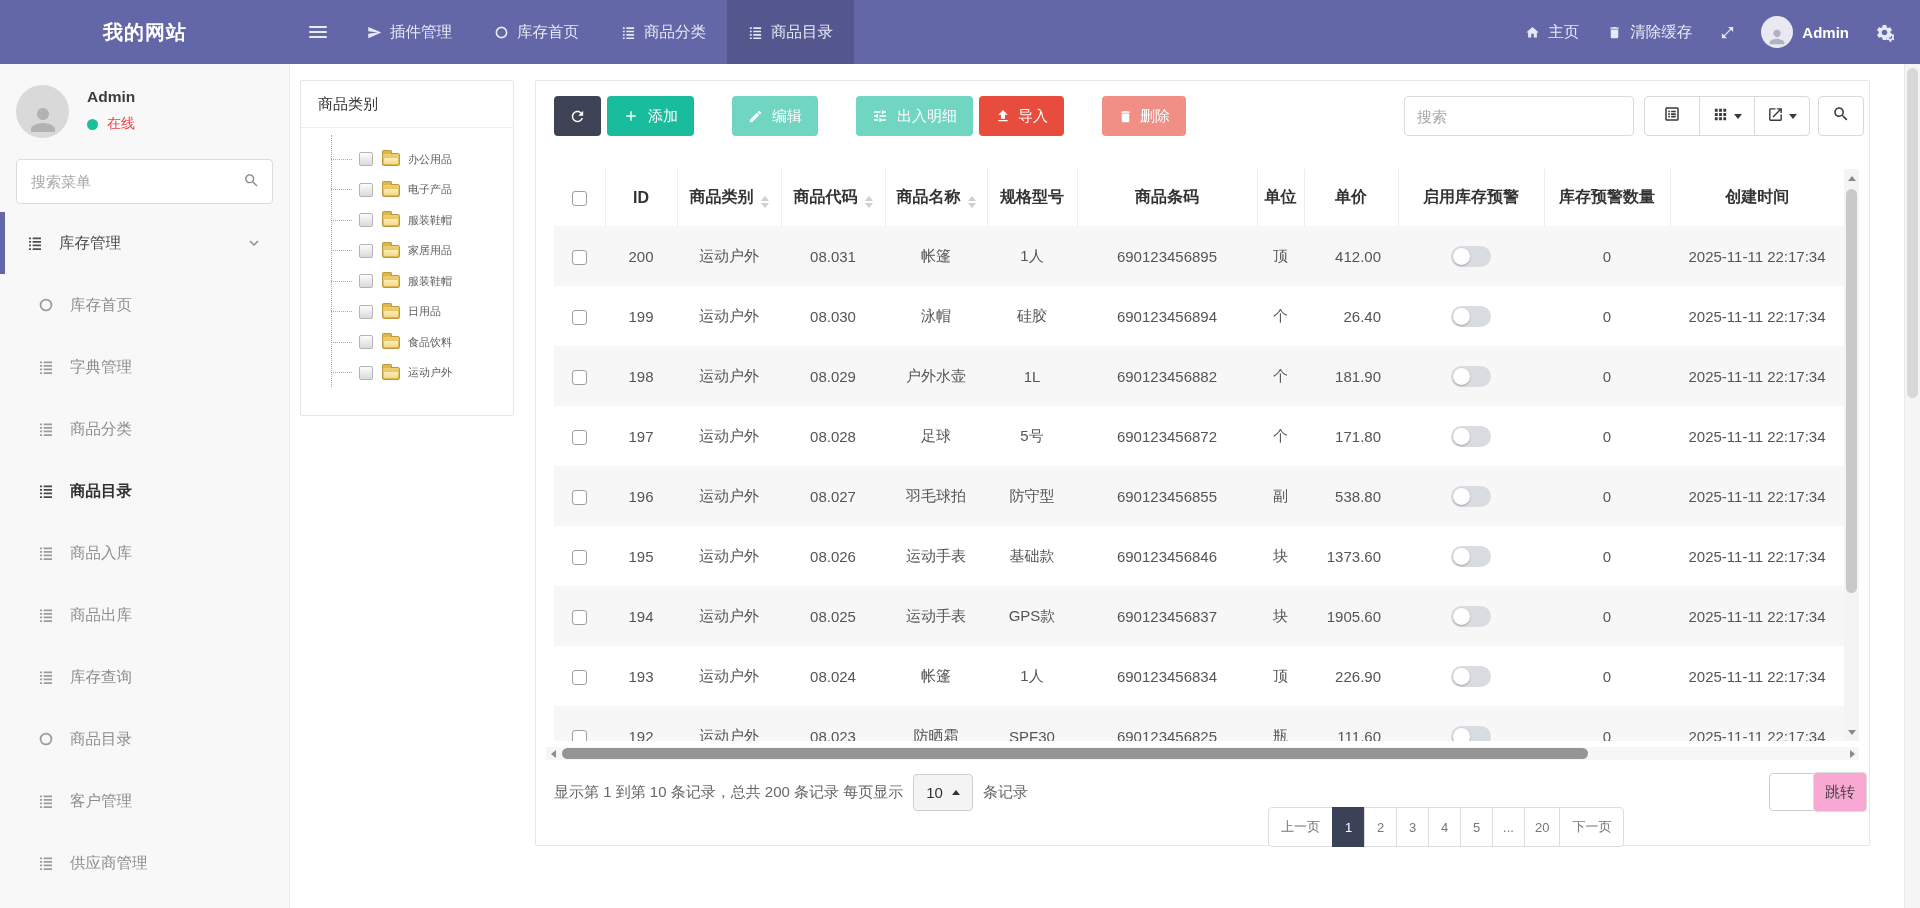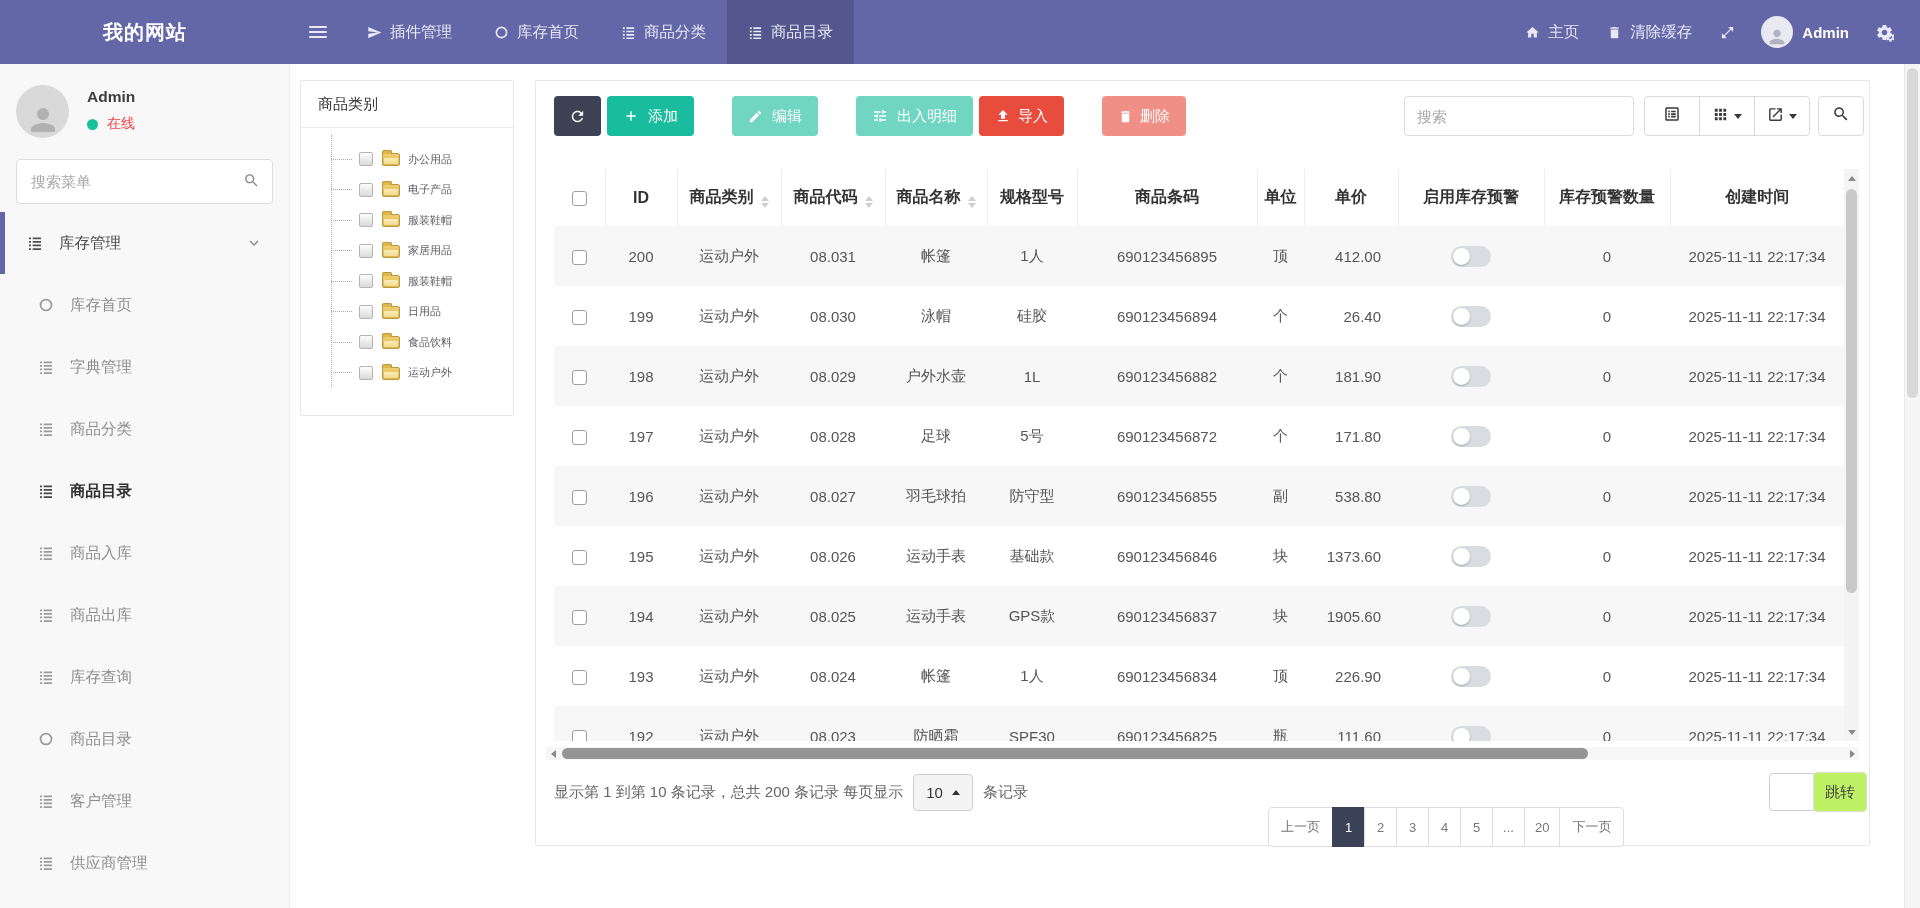--- a/index.html
+++ b/index.html
@@ -117,21 +117,21 @@
   .pg-info { position:absolute; left:18px; top:0; height:40px; display:flex; align-items:center; font-size:15px; color:#666; gap:10px; white-space:nowrap; }
   .ps-btn { height:37px; padding:0 12px; background:#f4f4f4; border:1px solid #cfcfcf; border-radius:4px; display:flex; align-items:center; gap:9px; font-size:15px; color:#333; cursor:pointer; }
   .caret-u { width:0; height:0; border-left:4px solid transparent; border-right:4px solid transparent; border-bottom:5px solid #333; }
   .pg-group { position:absolute; left:732px; top:0; display:flex; }
   .pg-btn { min-width:33px; height:40px; border:1px solid #dddddd; background:#fff; color:#767676; display:flex; align-items:center; justify-content:center; font-size:13px; padding:0 10px; margin-left:-1px; cursor:pointer;margin-top:35px; }
   .pg-btn:first-child { margin-left:0; border-radius:4px 0 0 4px; }
   .pg-btn:last-child { border-radius:0 4px 4px 0; }
   .pg-btn.pg-side { padding:0 12px; }
   .pg-btn.active { background:#3b4257; border-color:#3b4257; color:#fff; }
   .jump-input { position:absolute; right:45px; top:1px; width:55px; height:38px; border:1px solid #ccc; border-radius:4px; outline:none; font-size:15px; padding:0 8px; font-family:inherit; }
-  .jump-btn { position:absolute; right:2px; top:0; height:40px; padding:0 11px; background:#bef264; border:1px solid #ddd; border-radius:4px; font-size:15px; color:#444; font-family:inherit; cursor:pointer; }
+  .jump-btn { position:absolute; right:2px; top:0; height:40px; padding:0 11px; background:#f9a8d4; border:1px solid #ddd; border-radius:4px; font-size:15px; color:#444; font-family:inherit; cursor:pointer; }
 
   
   .page-sb { position:absolute; right:0; top:0; width:16px; height:844px; background:#f5f5f5; border-left:1px solid #e9e9e9; }
   .page-sb .thumb { position:absolute; left:2px; width:11px; top:4px; height:330px; background:#d8d8d8; border-radius:6px; }
 </style>
 </head>
 <body>
 
 <div class="navbar">
   <div class="brand">我的网站</div>

